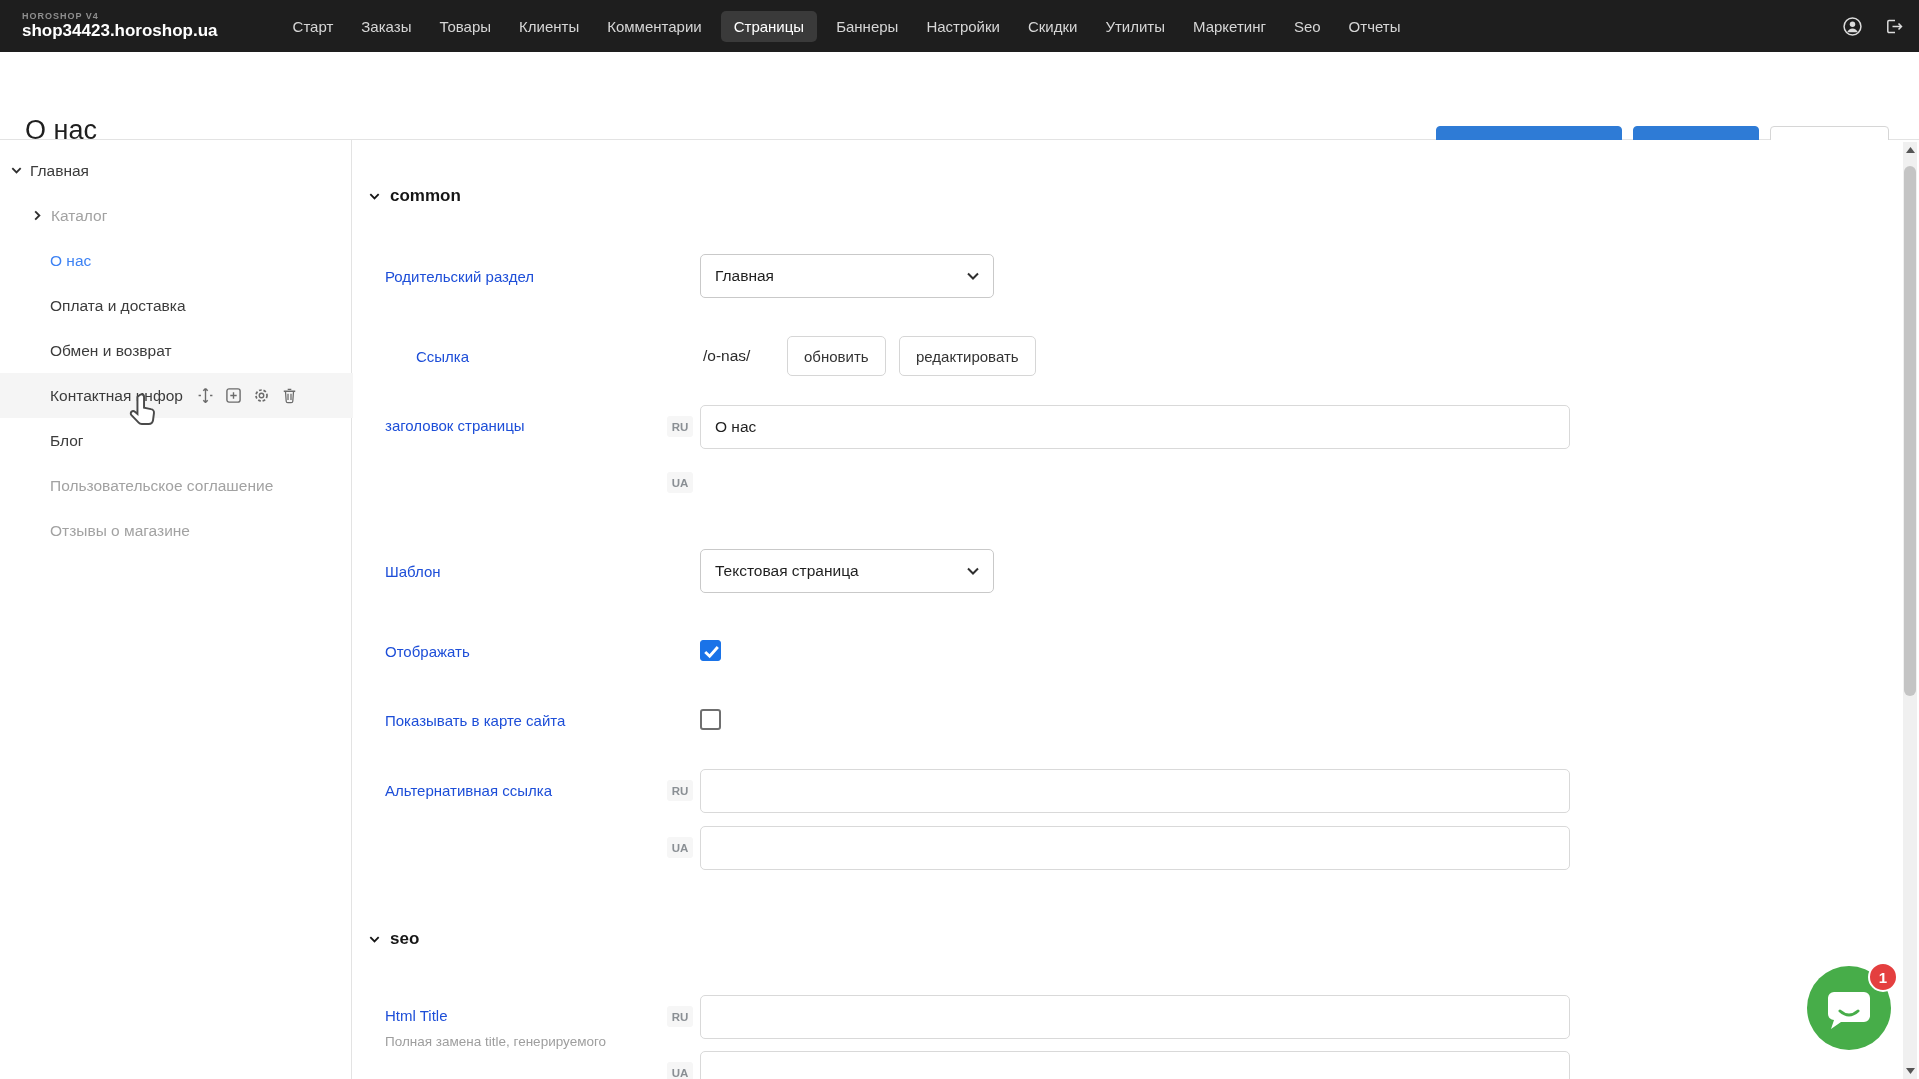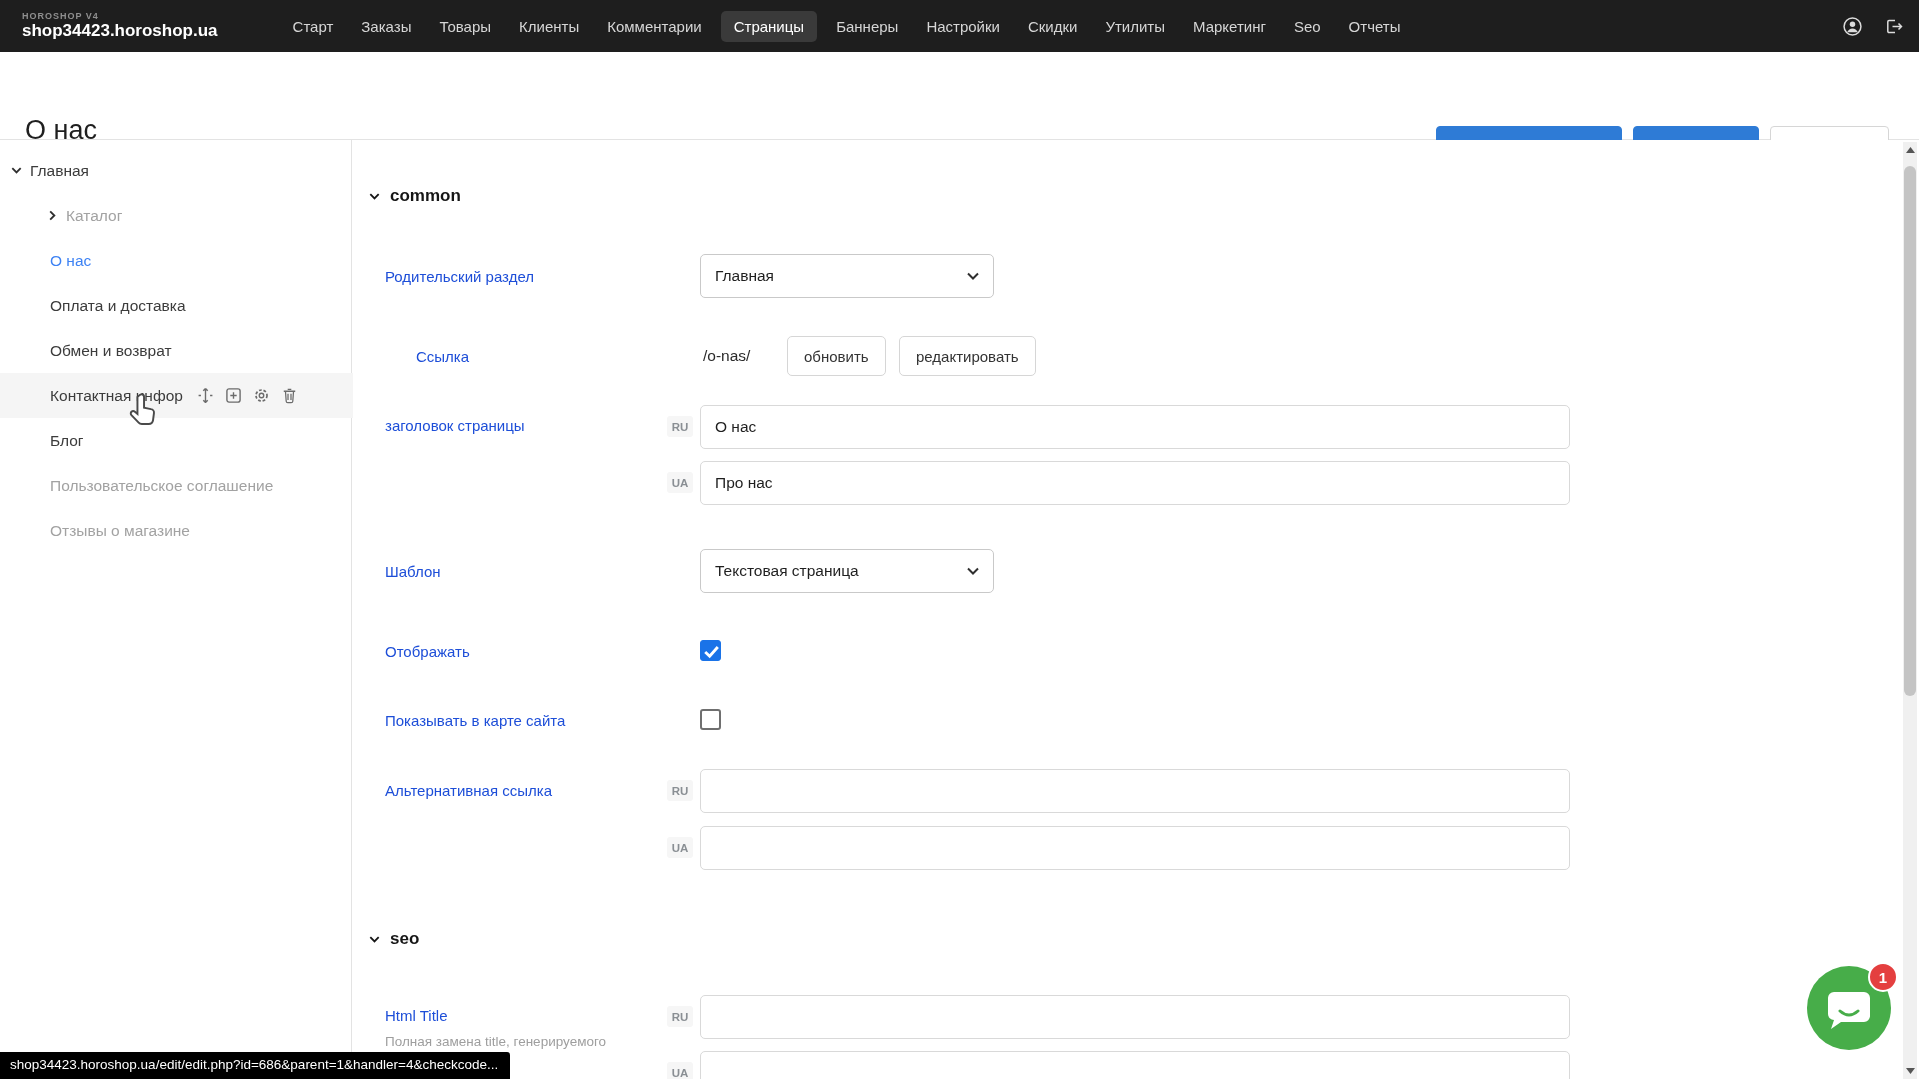--- a/index.html
+++ b/index.html
@@ -32,21 +32,21 @@
   .sidebar{position:absolute;left:0;top:140px;width:352px;height:939px;
            border-right:1px solid #e3e3e3;box-sizing:border-box;background:#fff;}
   .tree-row{position:absolute;left:0;width:351px;height:45px;display:flex;align-items:center;
             cursor:pointer;font-size:15.5px;color:#3c3c3c;}
   .tree-row .lbl{white-space:nowrap;}
   .tree-row.muted{color:#a2a2a2;}
   .tree-row.selected{color:#3d82f4;}
   .tree-row.hovered{background:#f5f5f5;}
   .tree-chevron{width:13px;height:13px;margin-left:10px;margin-right:7px;flex:0 0 auto;}
   .indent1{padding-left:50px;}
-  .indent-chev{padding-left:36px;}
+  .indent-chev{padding-left:21px;}
   .row-icons{display:flex;gap:11px;margin-left:14px;}
   .row-icon{width:17px;height:17px;cursor:pointer;}
   .hand-cursor{position:absolute;left:127px;top:392px;z-index:30;pointer-events:none;}
 
   
   .content{position:absolute;left:353px;top:140px;width:1550px;height:939px;background:#fff;}
   .section-head{position:absolute;display:flex;align-items:center;gap:9px;
                 font-size:17px;font-weight:bold;color:#161616;cursor:pointer;}
   .form-label{position:absolute;left:32px;transform:translateY(-50%);font-size:15px;color:#1d4ed8;white-space:nowrap;}
   .form-hint{position:absolute;left:32px;transform:translateY(-50%);font-size:13.5px;color:#9e9e9e;white-space:nowrap;}
@@ -203,21 +203,20 @@
 
     <span class="form-label" style="top:216px;margin-left:31px;">Ссылка</span>
     <span class="inline-value" style="left:350px;top:216px;">/o-nas/</span>
     <button class="btn-small" style="left:434px;top:196px;">обновить</button>
     <button class="btn-small" style="left:546px;top:196px;">редактировать</button>
 
     <span class="form-label" style="top:285px;">заголовок страницы</span>
     <span class="lang-badge" style="top:276px;">RU</span>
     <input class="text-input" style="top: 265px;" value="О нас">
     <span class="lang-badge" style="top:332px;">UA</span>
-    <input class="text-input" style="top: 321px;" value="Про нас">
 
     <span class="form-label" style="top:431px;">Шаблон</span>
     <div class="select" style="top:409px;">
       <span>Текстовая страница</span>
       <svg width="12" height="8" viewBox="0 0 12 8">
         <path d="M1 1.5 L6 6.5 11 1.5" fill="none" stroke="#2f2f2f" stroke-width="2"></path>
       </svg>
     </div>
 
     <span class="form-label" style="top:511px;">Отображать</span>
@@ -244,21 +243,20 @@
     </div>
 
     <span class="form-label" style="top:875px;">Html Title</span>
     <span class="form-hint" style="top:901px;">Полная замена title, генерируемого</span>
     <span class="lang-badge" style="top:866px;">RU</span>
     <input class="text-input" style="top: 855px;" value="">
     <span class="lang-badge" style="top:922px;">UA</span>
     <input class="text-input" style="top: 911px;" value="">
   </main>
 
-  <div class="statusbar">shop34423.horoshop.ua/edit/edit.php?id=686&amp;parent=1&amp;handler=4&amp;checkcode...</div>
 
   <div class="chat-widget">
     <svg width="84" height="84" viewBox="0 0 84 84">
       <path d="M27 26 h30 a6 6 0 0 1 6 6 v18 a6 6 0 0 1 -6 6 H34 l-10 7 3-9 a6 6 0 0 1 -6 -6 V32 a6 6 0 0 1 6 -6 z" fill="#fff"></path>
       <path d="M33 45 q9 8 18 0" fill="none" stroke="#47ad49" stroke-width="3" stroke-linecap="round"></path>
     </svg>
     <span class="chat-badge">1</span>
   </div>
 
   <div class="scrollbar">

